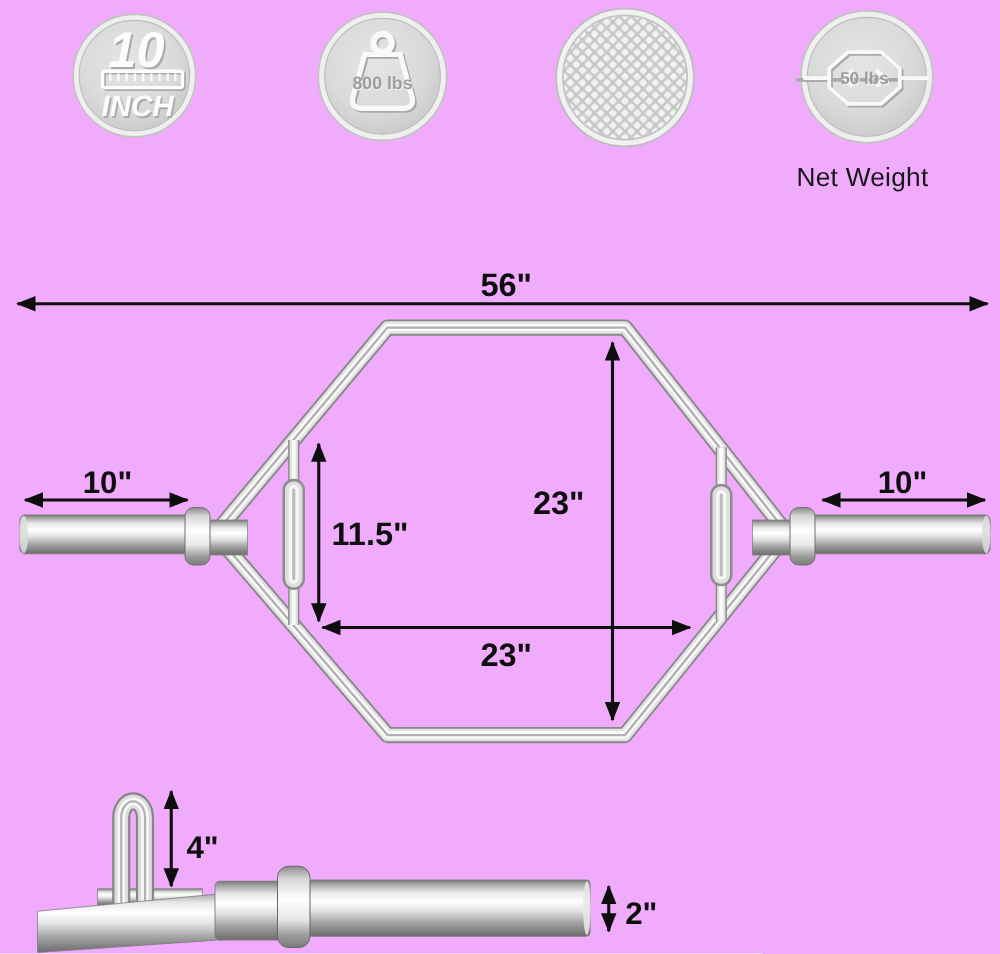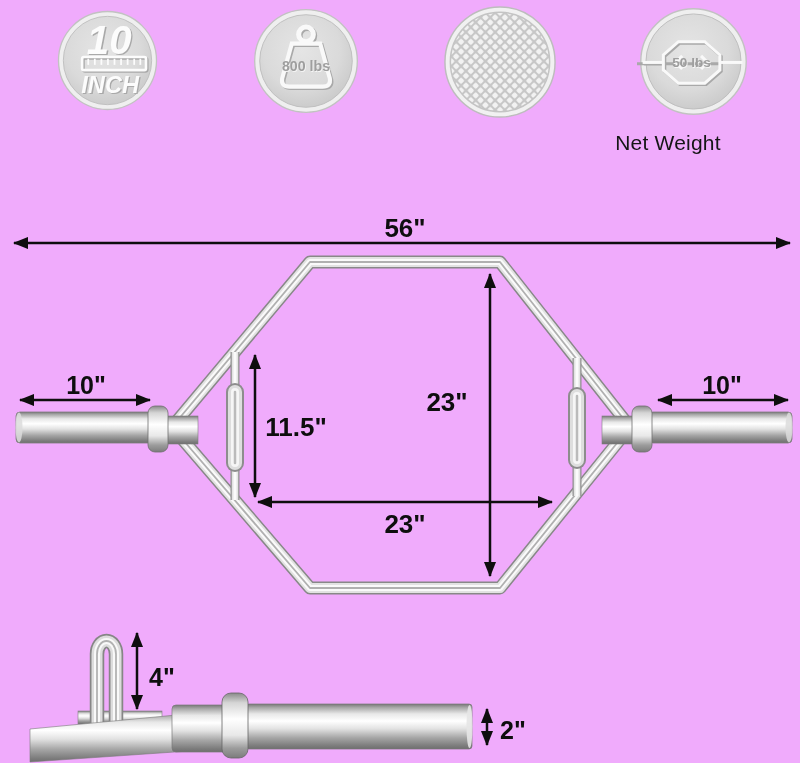--- a/index.html
+++ b/index.html
@@ -109,21 +109,21 @@
         <line x1="6" y1="61" x2="28" y2="61"></line>
           <line x1="88" y1="61" x2="112" y2="61"></line>
         <polyline points="48,54 41,61 48,68"></polyline>
           <polyline points="68,54 75,61 68,68"></polyline>
       </g>
     </g>
     <text class="badge-txt" x="58.8" y="66.8" font-size="14.5" text-anchor="middle" fill="#f5f5f5">50 lbs</text>
     <text class="badge-txt" x="58" y="66" font-size="14.5" text-anchor="middle" fill="#9e9e9e">50 lbs</text>
   </svg>
 
-  <div class="badge-caption" style="left:568px;top:131px;width:200px;">Net Weight</div>
+  <div class="badge-caption" style="left:590px;top:131px;width:200px;">Net Weight</div>
 
   <svg class="main-svg" width="800" height="593" viewBox="0 170 800 593">
     <defs>
       <marker id="ah" viewBox="0 0 10 8" refX="9.3" refY="4" markerWidth="6.2" markerHeight="5" orient="auto-start-reverse">
         <path d="M0,0 L10,4 L0,8 Z" fill="#0e0e0e"></path>
       </marker>
       <linearGradient id="cyl" x1="0" y1="0" x2="0" y2="1">
         <stop offset="0" stop-color="#787878"></stop>
           <stop offset="0.08" stop-color="#a8a8a8"></stop>
         <stop offset="0.22" stop-color="#e8e8e8"></stop>

